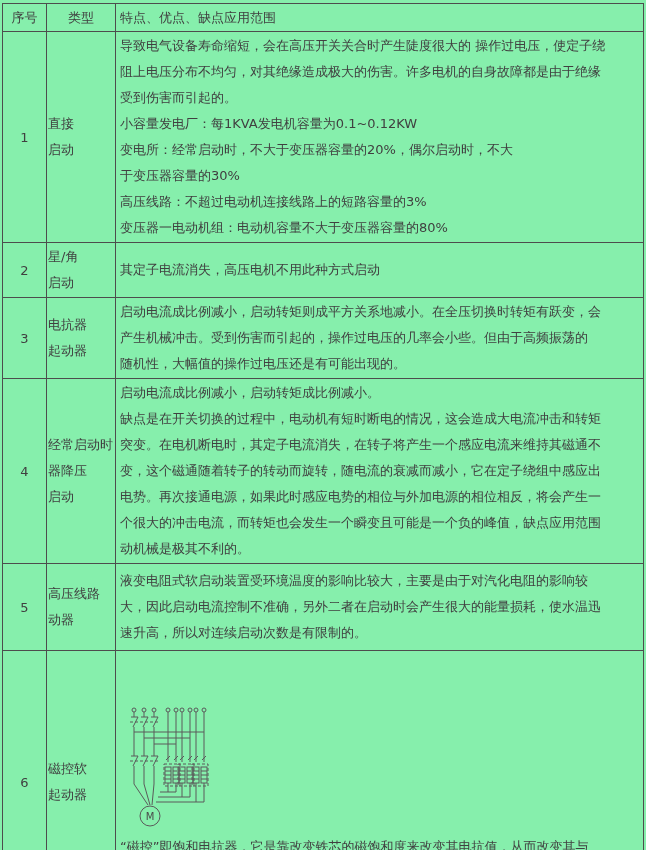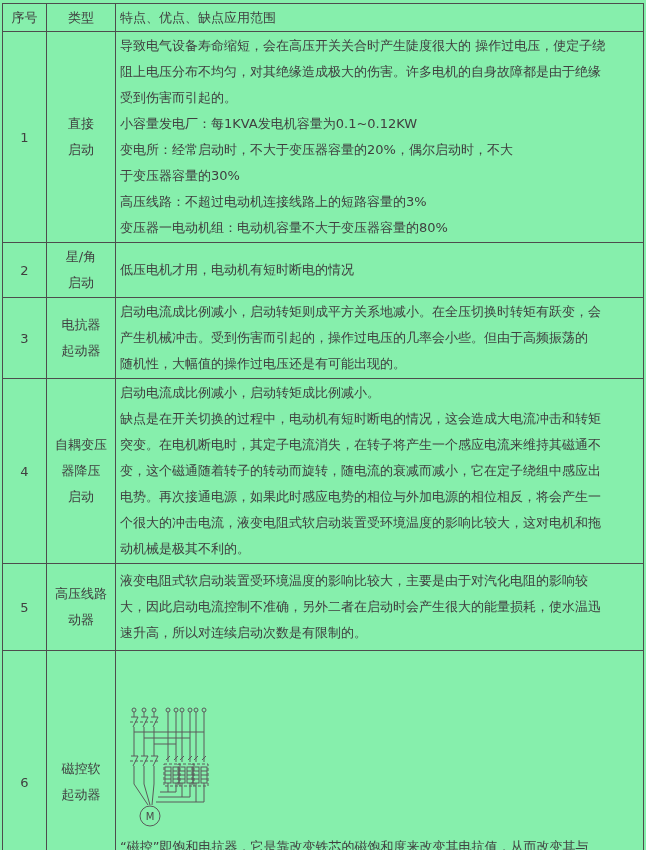--- a/index.html
+++ b/index.html
@@ -46,21 +46,21 @@
   }
   td.head-cell.left {
     text-align: left;
     padding-left: 4px;
   }
   td.num-cell {
     text-align: center;
     vertical-align: middle;
   }
   td.type-cell {
-    text-align: center;
+    text-align: left;
     vertical-align: middle;
     white-space: pre-line;
     line-height: 26px;
   }
   td.content-cell {
     vertical-align: middle;
     white-space: pre-line;
     line-height: 26px;
     padding: 1px 4px;
   }
@@ -119,43 +119,43 @@
 变电所：经常启动时，不大于变压器容量的20%，偶尔启动时，不大
 于变压器容量的30%
 高压线路：不超过电动机连接线路上的短路容量的3%
 变压器一电动机组：电动机容量不大于变压器容量的80%</td>
     </tr>
 
     <tr class="h-r2">
       <td class="num-cell">2</td>
       <td class="type-cell">星/角
 启动</td>
-      <td class="content-cell">低压电机才用，电动机有短时断电的情况</td>
+      <td class="content-cell">其定子电流消失，高压电机不用此种方式启动</td>
     </tr>
 
     <tr class="h-r3">
       <td class="num-cell">3</td>
       <td class="type-cell">电抗器
 起动器</td>
       <td class="content-cell">启动电流成比例减小，启动转矩则成平方关系地减小。在全压切换时转矩有跃变，会
 产生机械冲击。受到伤害而引起的，操作过电压的几率会小些。但由于高频振荡的
 随机性，大幅值的操作过电压还是有可能出现的。</td>
     </tr>
 
     <tr class="h-r4">
       <td class="num-cell">4</td>
-      <td class="type-cell">自耦变压
+      <td class="type-cell">经常启动时
 器降压
 启动</td>
       <td class="content-cell">启动电流成比例减小，启动转矩成比例减小。
 缺点是在开关切换的过程中，电动机有短时断电的情况，这会造成大电流冲击和转矩
 突变。在电机断电时，其定子电流消失，在转子将产生一个感应电流来维持其磁通不
 变，这个磁通随着转子的转动而旋转，随电流的衰减而减小，它在定子绕组中感应出
 电势。再次接通电源，如果此时感应电势的相位与外加电源的相位相反，将会产生一
-个很大的冲击电流，液变电阻式软启动装置受环境温度的影响比较大，这对电机和拖
+个很大的冲击电流，而转矩也会发生一个瞬变且可能是一个负的峰值，缺点应用范围
 动机械是极其不利的。</td>
     </tr>
 
     <tr class="h-r5">
       <td class="num-cell">5</td>
       <td class="type-cell">高压线路
 动器</td>
       <td class="content-cell">液变电阻式软启动装置受环境温度的影响比较大，主要是由于对汽化电阻的影响较
 大，因此启动电流控制不准确，另外二者在启动时会产生很大的能量损耗，使水温迅
 速升高，所以对连续启动次数是有限制的。</td>

